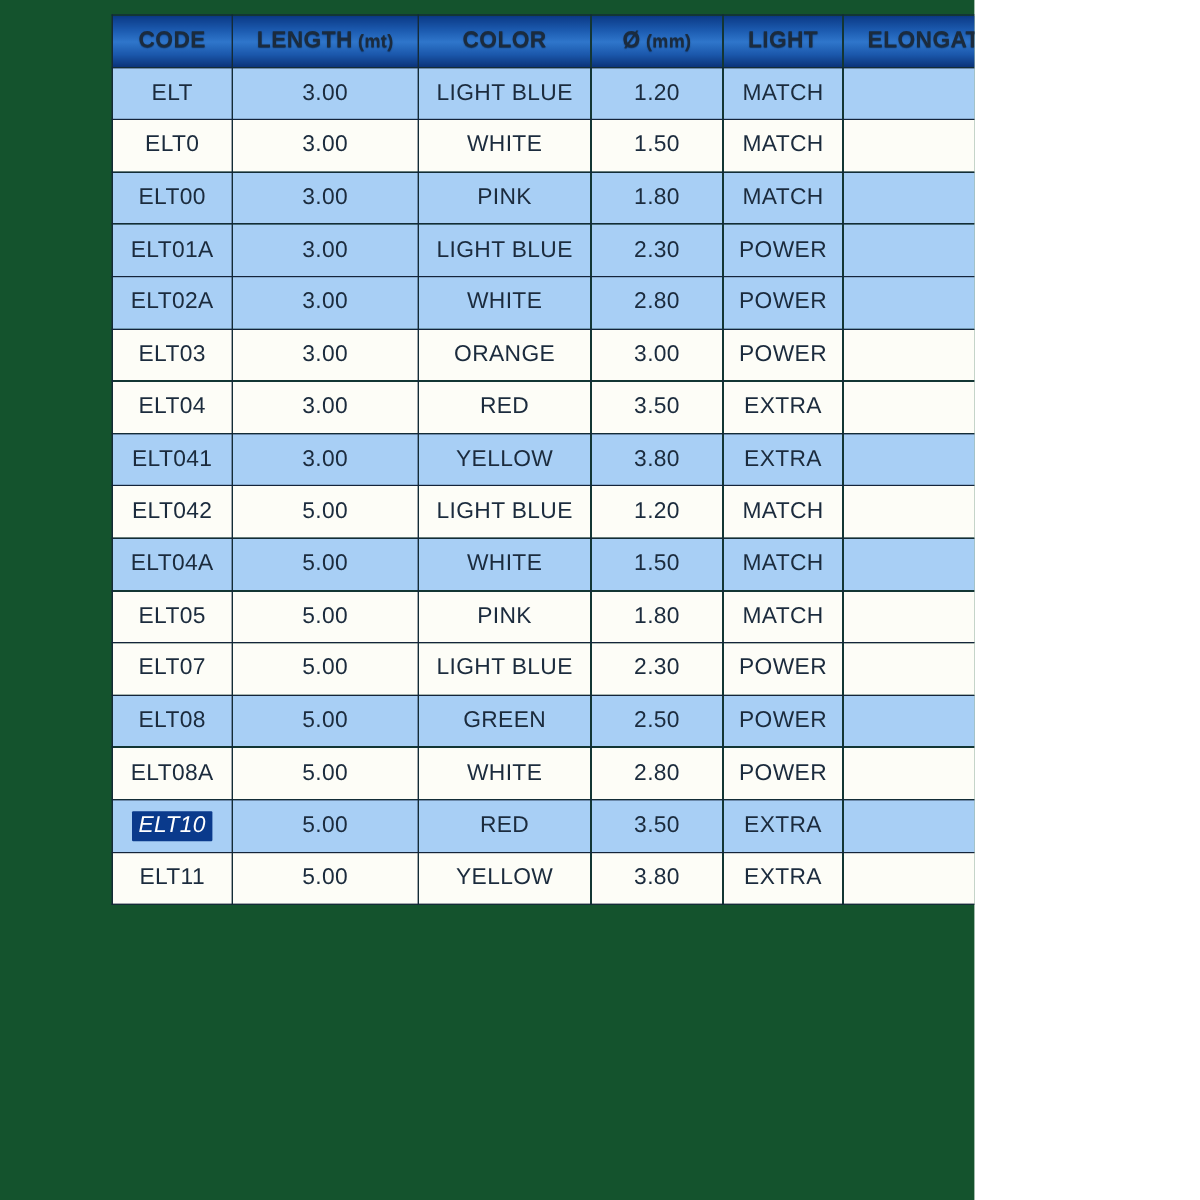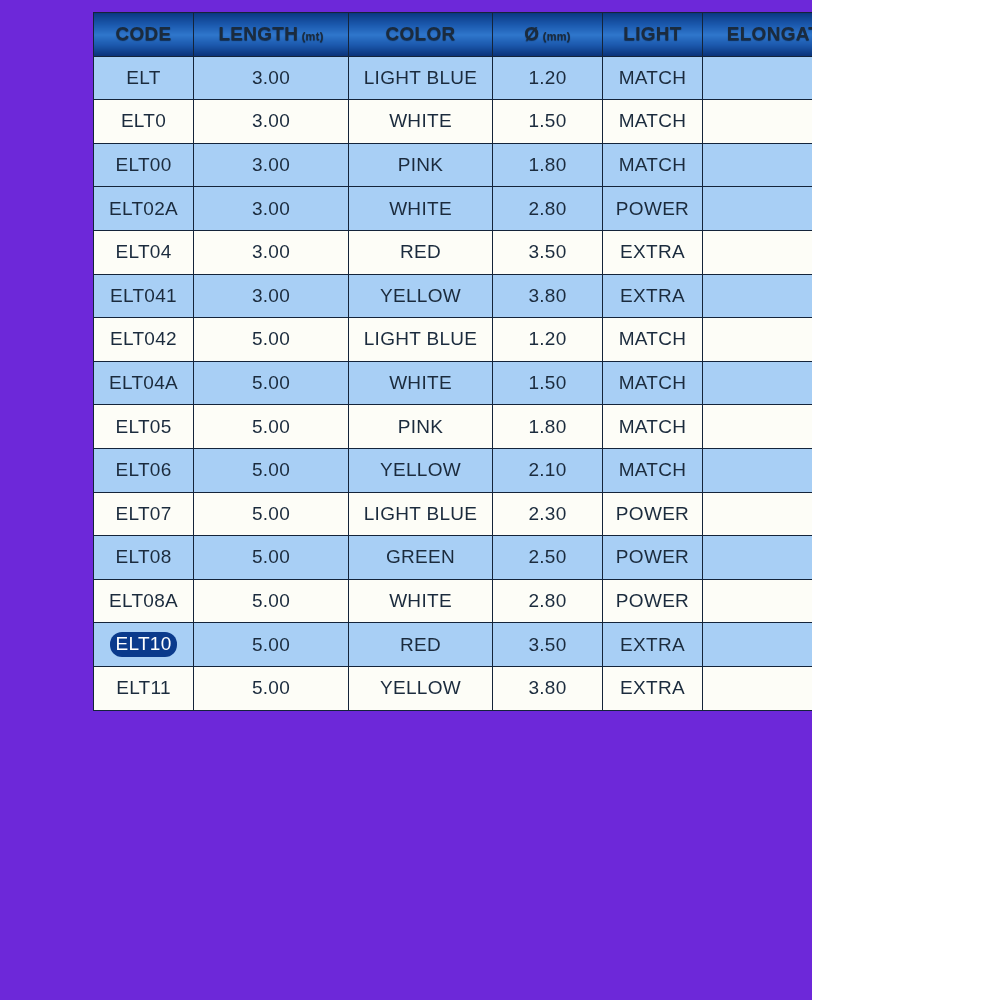--- a/index.html
+++ b/index.html
@@ -8,21 +8,21 @@
     width: 1000px;
     height: 1000px;
     background: #ffffff;
     font-family: "Liberation Sans", sans-serif;
   }
 
   #page {
     position: relative;
     width: 812px;
     height: 1000px;
-    background: #6d28d9;
+    background: #14532d;
     overflow: hidden;
   }
 
   #table-wrap {
     position: absolute;
     left: 93px;
     top: 12px;
     width: 807px;
     height: 980px;
   }
@@ -66,21 +66,21 @@
         #0a3176 100%);
     color: #ffffff;
     font-weight: bold;
     font-size: 19px;
     letter-spacing: 0.6px;
     text-shadow: 0 1px 1px rgba(0,0,0,0.55);
     border: 1.5px solid #0a2550;
   }
 
   thead th .unit {
-    font-size: 11px;
+    font-size: 15px;
     font-weight: bold;
   }
 
   tbody tr.row-odd td {
     background: #a8cff5;
   }
 
   tbody tr.row-even td {
     background: #fdfdf7;
   }
@@ -88,21 +88,22 @@
   td.cell-elong {
     
   }
 
   .sel-highlight {
     display: inline-block;
     background: #0a3a8c;
     color: #ffffff;
     padding: 2px 5px 3px 5px;
     line-height: 1.05;
-    border-radius: 12px;
+    border-radius: 1px;
+    font-style: italic;
   }
 </style>
 </head>
 <body>
 
 <div id="page">
   <div id="table-wrap">
     <table class="spec-table">
       <colgroup>
         <col class="c-code">
@@ -141,24 +142,40 @@
           </tr>
           <tr class="row-odd">
             <td class="cell-code">ELT00</td>
             <td class="cell-length">3.00</td>
             <td class="cell-color">PINK</td>
             <td class="cell-dia">1.80</td>
             <td class="cell-type">MATCH</td>
             <td class="cell-elong"></td>
           </tr>
           <tr class="row-odd">
+            <td class="cell-code">ELT01A</td>
+            <td class="cell-length">3.00</td>
+            <td class="cell-color">LIGHT BLUE</td>
+            <td class="cell-dia">2.30</td>
+            <td class="cell-type">POWER</td>
+            <td class="cell-elong"></td>
+          </tr>
+          <tr class="row-odd">
             <td class="cell-code">ELT02A</td>
             <td class="cell-length">3.00</td>
             <td class="cell-color">WHITE</td>
             <td class="cell-dia">2.80</td>
+            <td class="cell-type">POWER</td>
+            <td class="cell-elong"></td>
+          </tr>
+          <tr class="row-even">
+            <td class="cell-code">ELT03</td>
+            <td class="cell-length">3.00</td>
+            <td class="cell-color">ORANGE</td>
+            <td class="cell-dia">3.00</td>
             <td class="cell-type">POWER</td>
             <td class="cell-elong"></td>
           </tr>
           <tr class="row-even">
             <td class="cell-code">ELT04</td>
             <td class="cell-length">3.00</td>
             <td class="cell-color">RED</td>
             <td class="cell-dia">3.50</td>
             <td class="cell-type">EXTRA</td>
             <td class="cell-elong"></td>
@@ -185,28 +202,20 @@
             <td class="cell-color">WHITE</td>
             <td class="cell-dia">1.50</td>
             <td class="cell-type">MATCH</td>
             <td class="cell-elong"></td>
           </tr>
           <tr class="row-even">
             <td class="cell-code">ELT05</td>
             <td class="cell-length">5.00</td>
             <td class="cell-color">PINK</td>
             <td class="cell-dia">1.80</td>
-            <td class="cell-type">MATCH</td>
-            <td class="cell-elong"></td>
-          </tr>
-          <tr class="row-odd">
-            <td class="cell-code">ELT06</td>
-            <td class="cell-length">5.00</td>
-            <td class="cell-color">YELLOW</td>
-            <td class="cell-dia">2.10</td>
             <td class="cell-type">MATCH</td>
             <td class="cell-elong"></td>
           </tr>
           <tr class="row-even">
             <td class="cell-code">ELT07</td>
             <td class="cell-length">5.00</td>
             <td class="cell-color">LIGHT BLUE</td>
             <td class="cell-dia">2.30</td>
             <td class="cell-type">POWER</td>
             <td class="cell-elong"></td>

